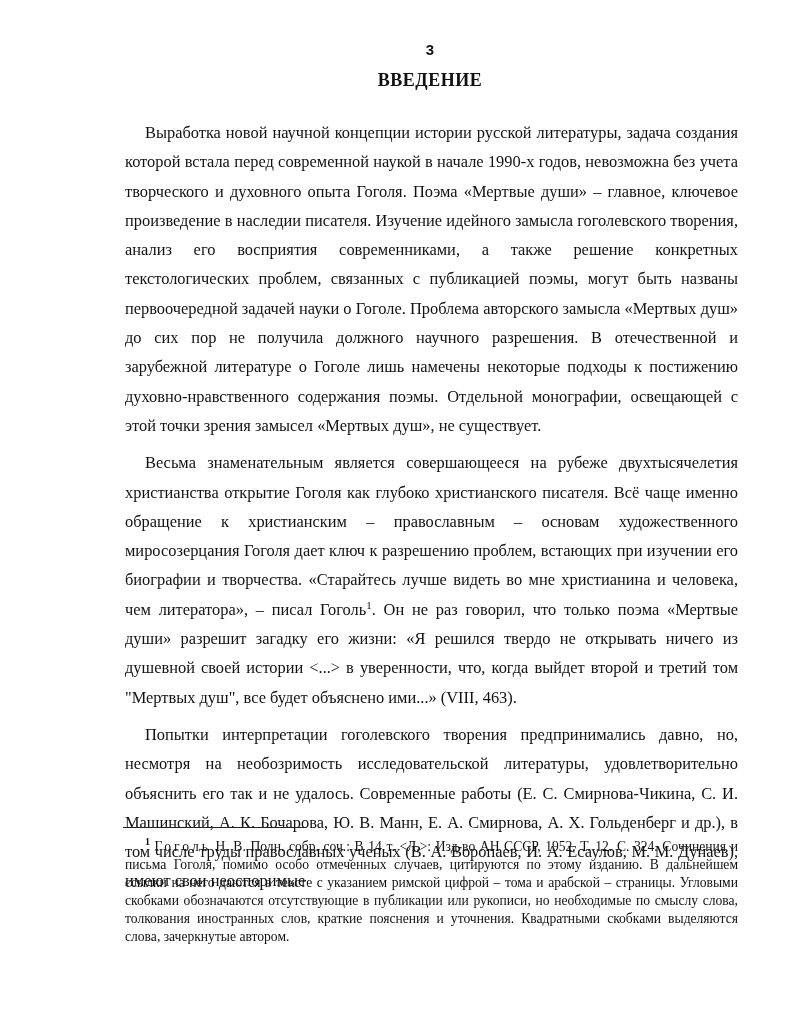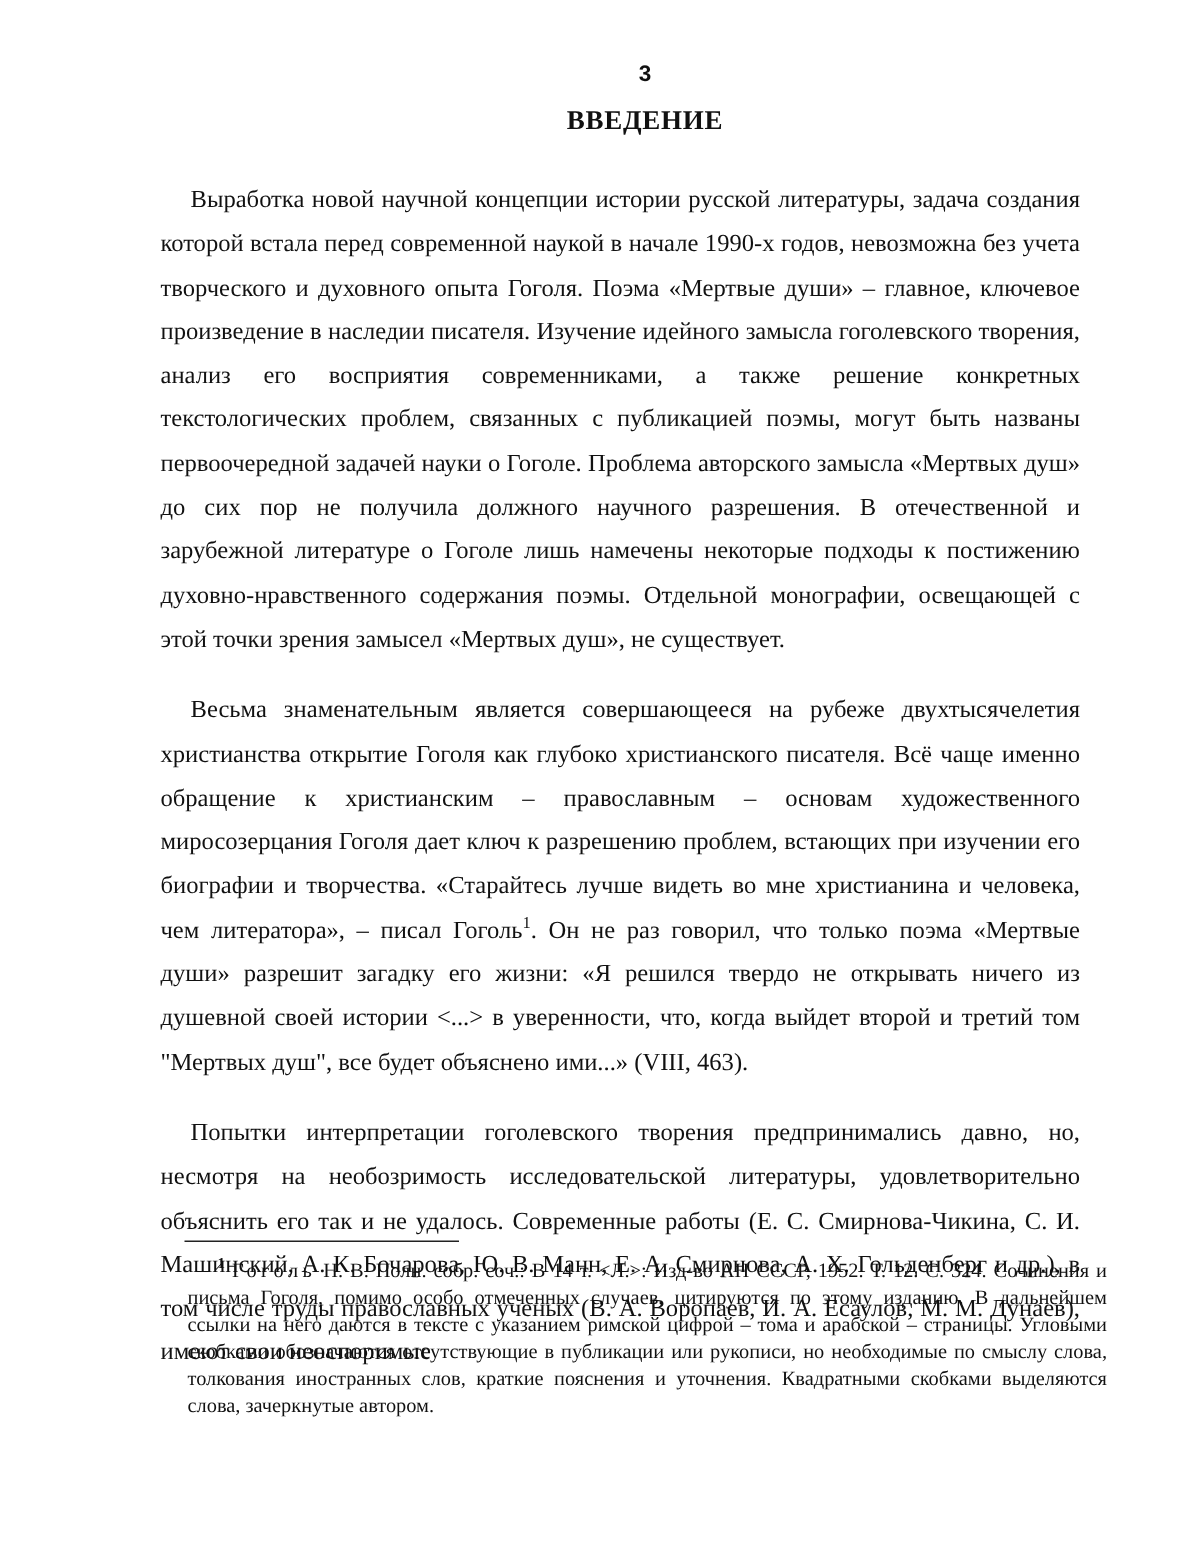--- a/index.html
+++ b/index.html
@@ -34,33 +34,33 @@
       text-align: center;
       font-size: 18px;
       font-weight: bold;
       letter-spacing: 0.5px;
       line-height: 24px;
       margin: 0;
     }
     .body-text {
       position: absolute;
       top: 118px;
-      left: 107px;
+      left: 125px;
       width: 613px;
     }
     .body-text p {
       margin: 0;
       font-size: 16.4px;
       line-height: 29.3px;
       text-align: justify;
       text-indent: 20px;
       hyphens: manual;
     }
     .body-text p + p {
-      margin-top: 18px;
+      margin-top: 8px;
     }
     sup.fnref {
       font-size: 11px;
       line-height: 0;
       vertical-align: super;
     }
     .footnote-separator {
       position: absolute;
       top: 827px;
       left: 123px;

